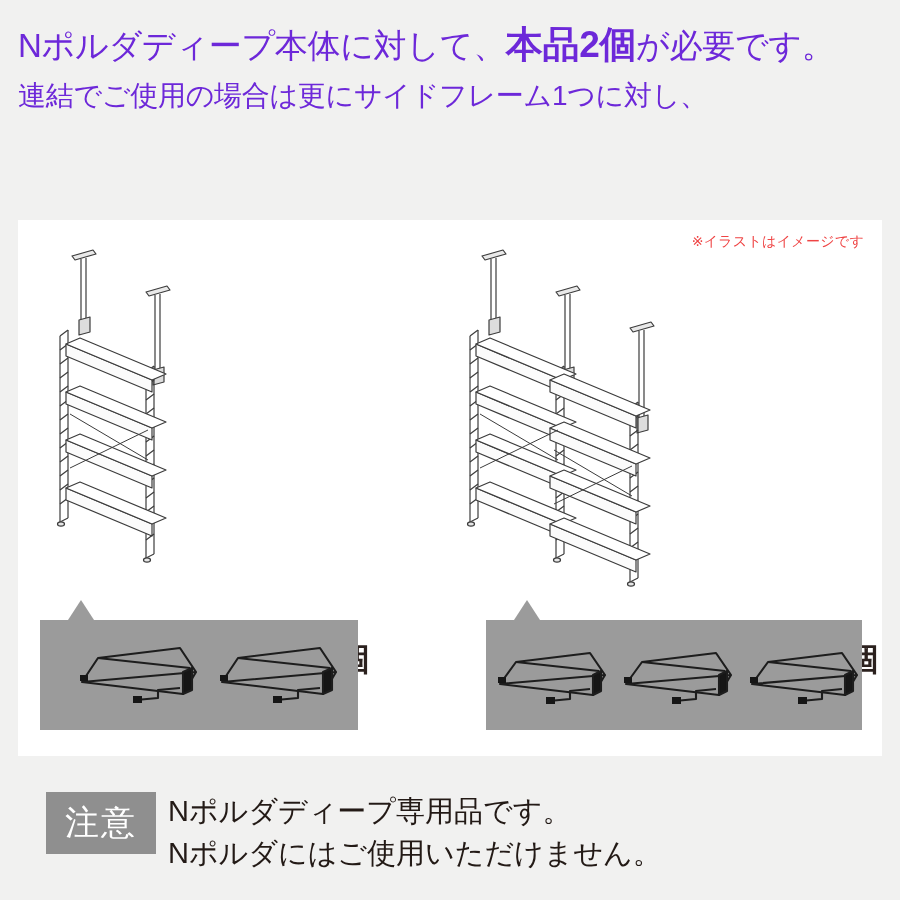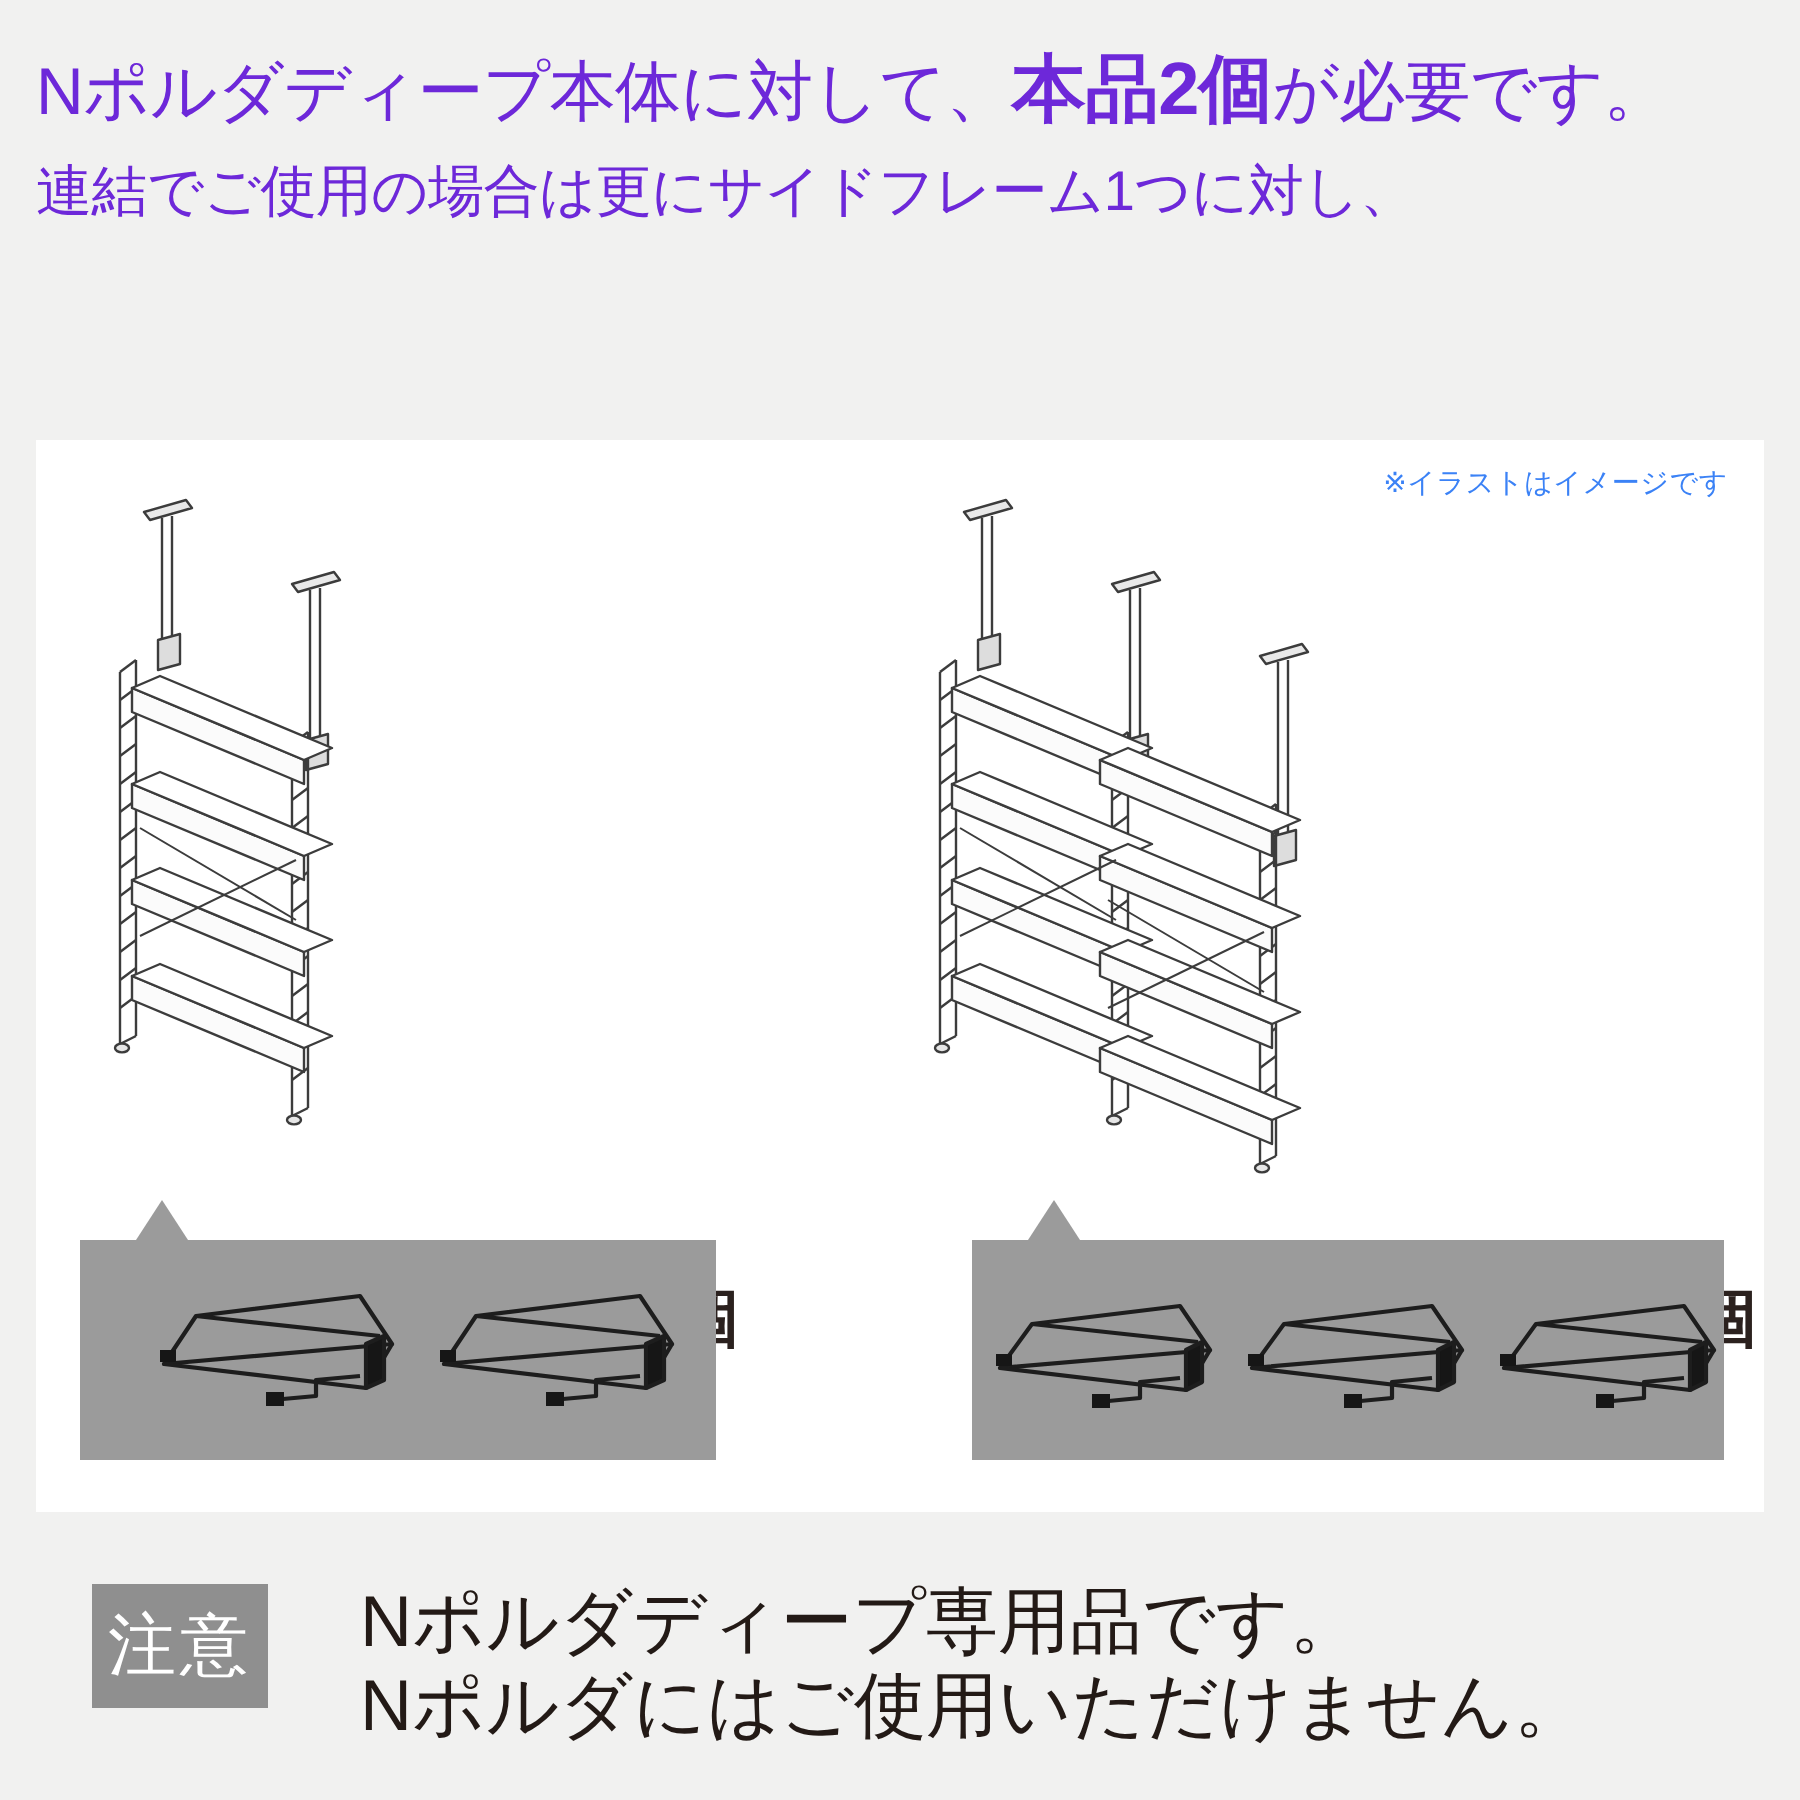--- a/index.html
+++ b/index.html
@@ -43,21 +43,21 @@
     position:absolute;
     left:18px;top:220px;
     width:864px;height:536px;
     background:#ffffff;
   }
 
   #illustration-note{
     position:absolute;
     right:18px;top:13px;
     font-size:14px;
-    color:#3b82f6;
+    color:#ef4444;
     letter-spacing:0.02em;
   }
 
   
   .unit-panel{position:absolute;top:0;height:536px;}
   #panel-single{left:0;width:420px;}
   #panel-connected{left:420px;width:444px;}
 
   .shelf-art{position:absolute;top:12px;}
   #art-single{left:32px;}
@@ -114,35 +114,35 @@
   .parts-svg{position:absolute;left:0;top:0;}
 
   
   #caution{
     position:absolute;
     left:46px;top:790px;
     display:flex;
     align-items:flex-start;
   }
   #caution-badge{
-    width:88px;height:62px;
+    width:110px;height:62px;
     background:#8f8f8f;
     color:#ffffff;
     font-size:34px;
     font-weight:500;
     display:flex;
     align-items:center;
     justify-content:center;
     letter-spacing:0.06em;
     flex:0 0 auto;
     margin-top:2px;
   }
   #caution-text{
-    margin-left:46px;
-    font-size:36px;
+    margin-left:12px;
+    font-size:29px;
     line-height:42px;
     color:#231a16;
   }
   .caution-line{white-space:nowrap;}
 </style>
 </head>
 <body>
 
 <div id="header">
   <div id="headline-1" class="h-line"><span>Nポルダディープ本体に対して、</span><span class="strong">本品2個</span><span>が必要です。</span></div>

